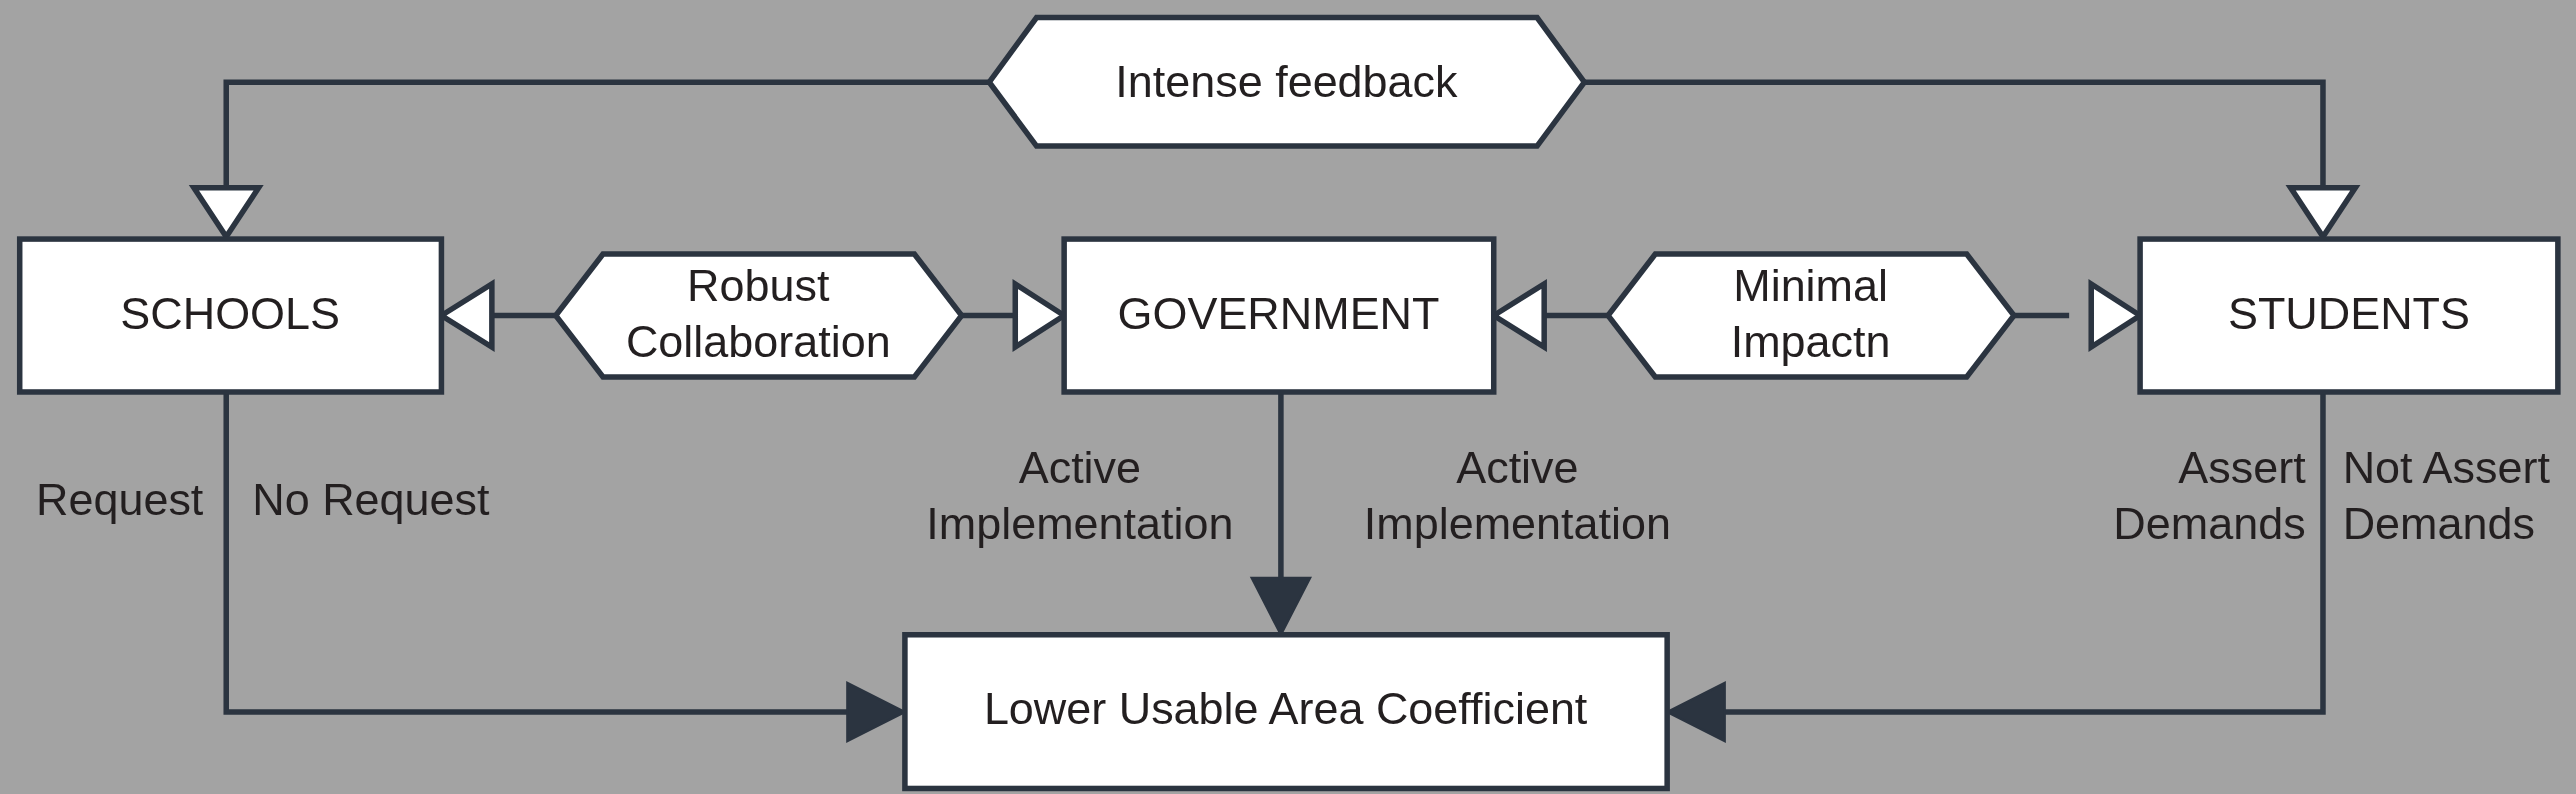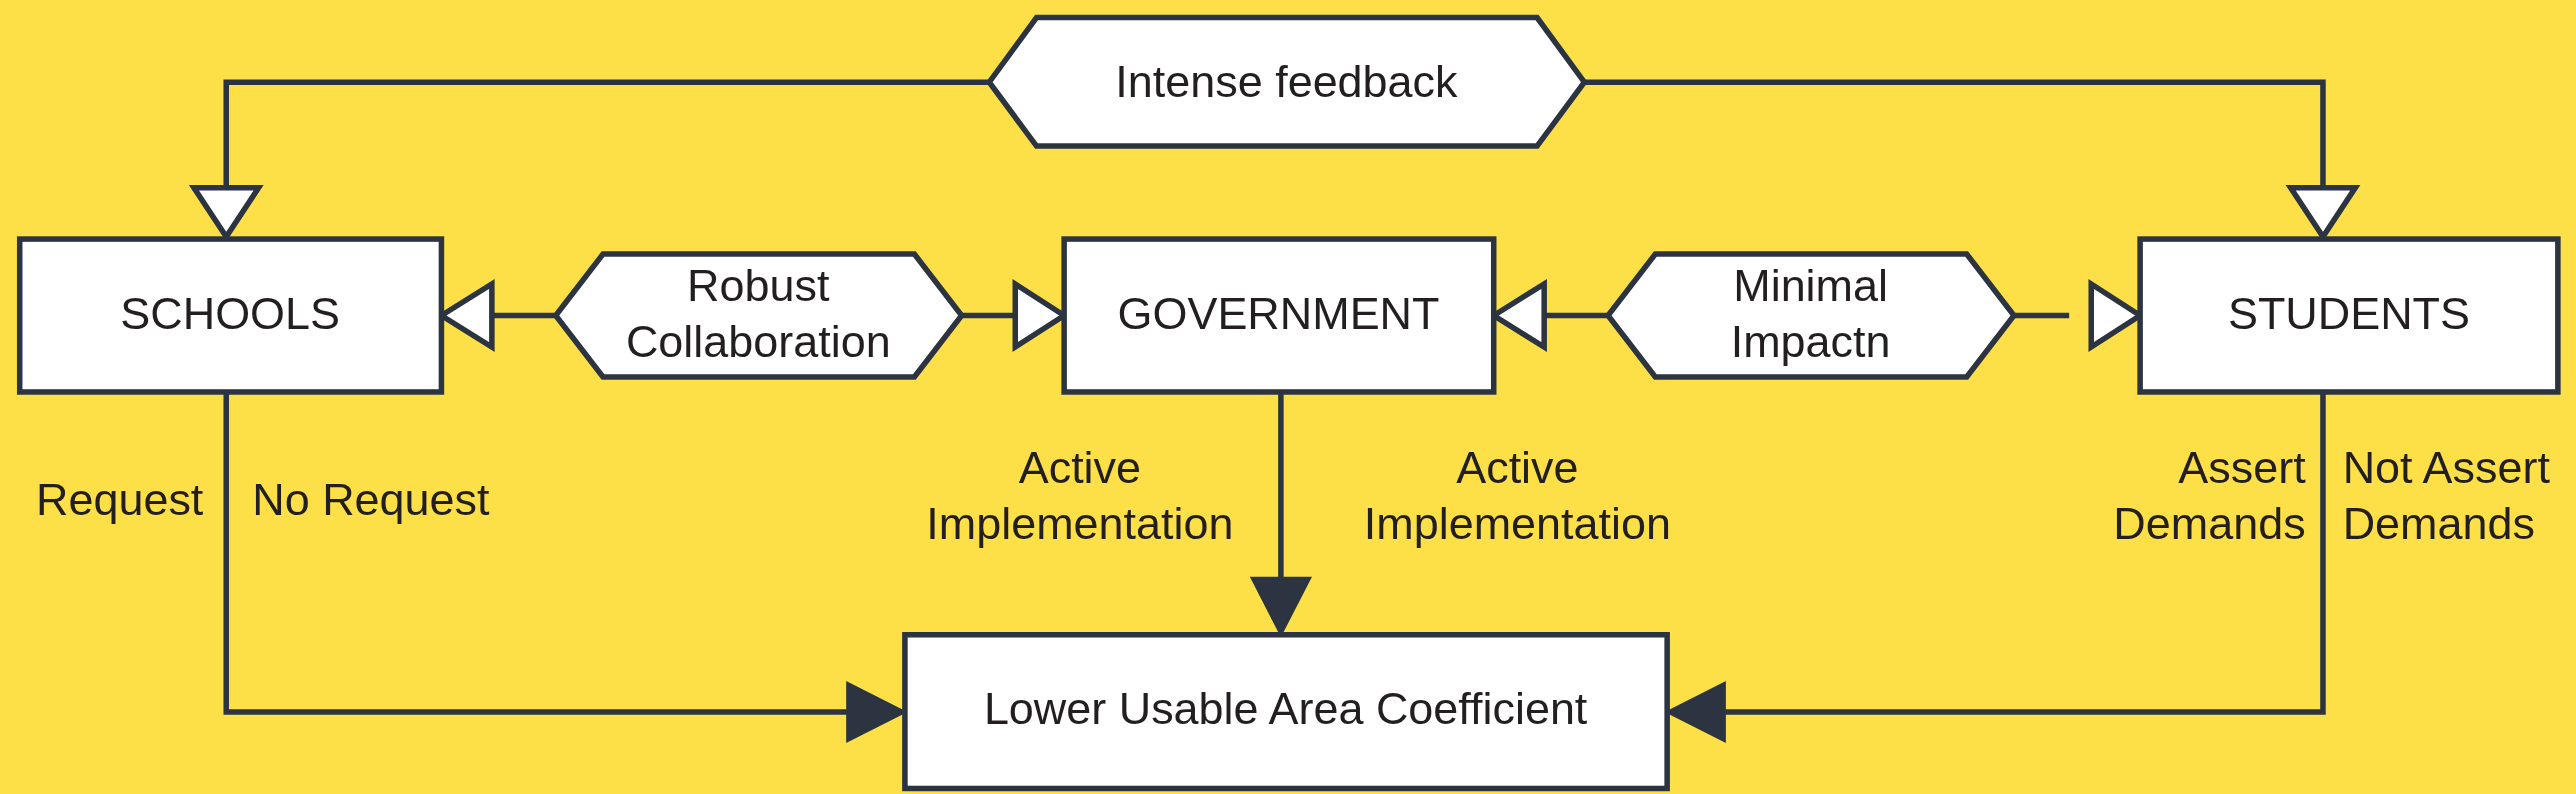--- a/index.html
+++ b/index.html
@@ -8,21 +8,21 @@
     padding: 0;
     background: #ffffff;
   }
   body {
     font-family: "Liberation Sans", sans-serif;
   }
   #diagram-root {
     position: relative;
     width: 2576px;
     height: 795px;
-    background: #fde047;
+    background: #a3a3a3;
     overflow: hidden;
   }
   svg.diagram-canvas {
     display: block;
     width: 2576px;
     height: 795px;
   }
   .node-shape {
     fill: #ffffff;
     stroke: #2b3440;

